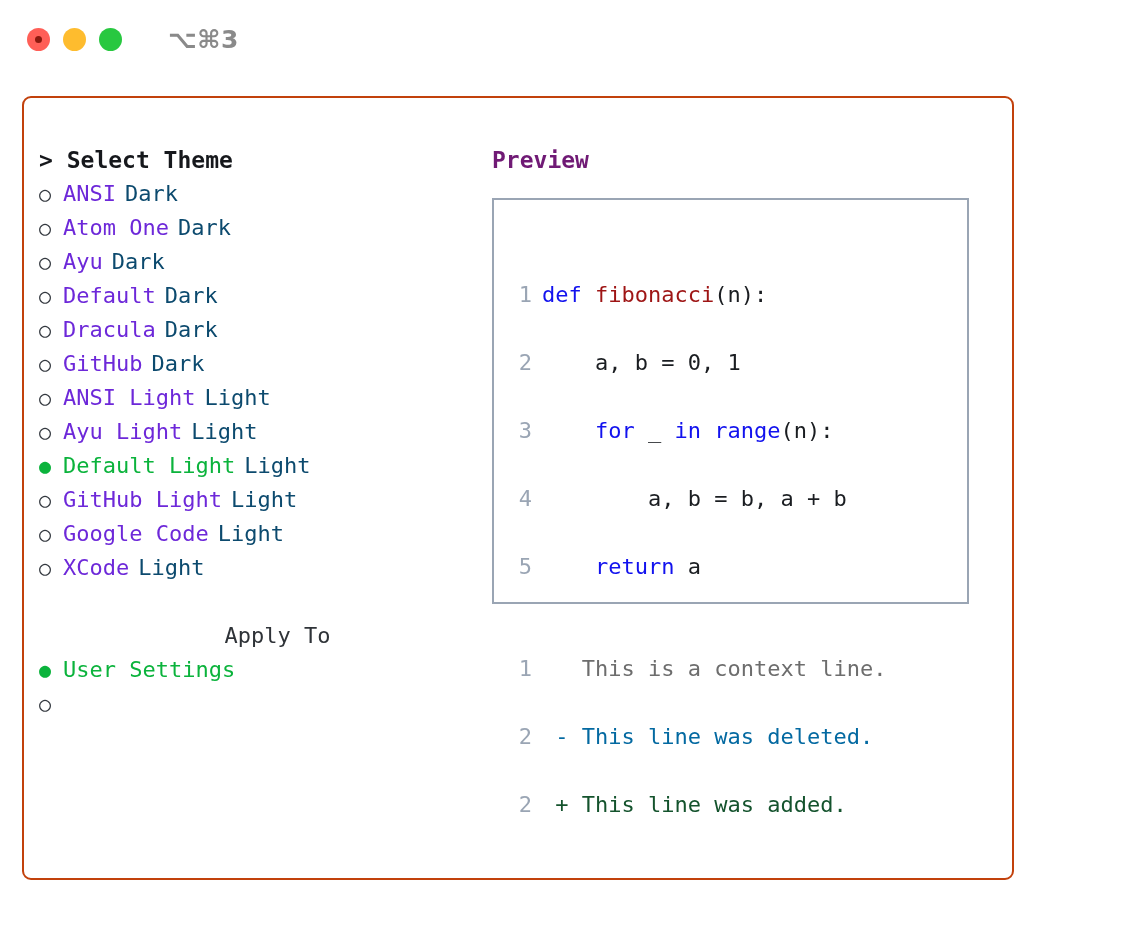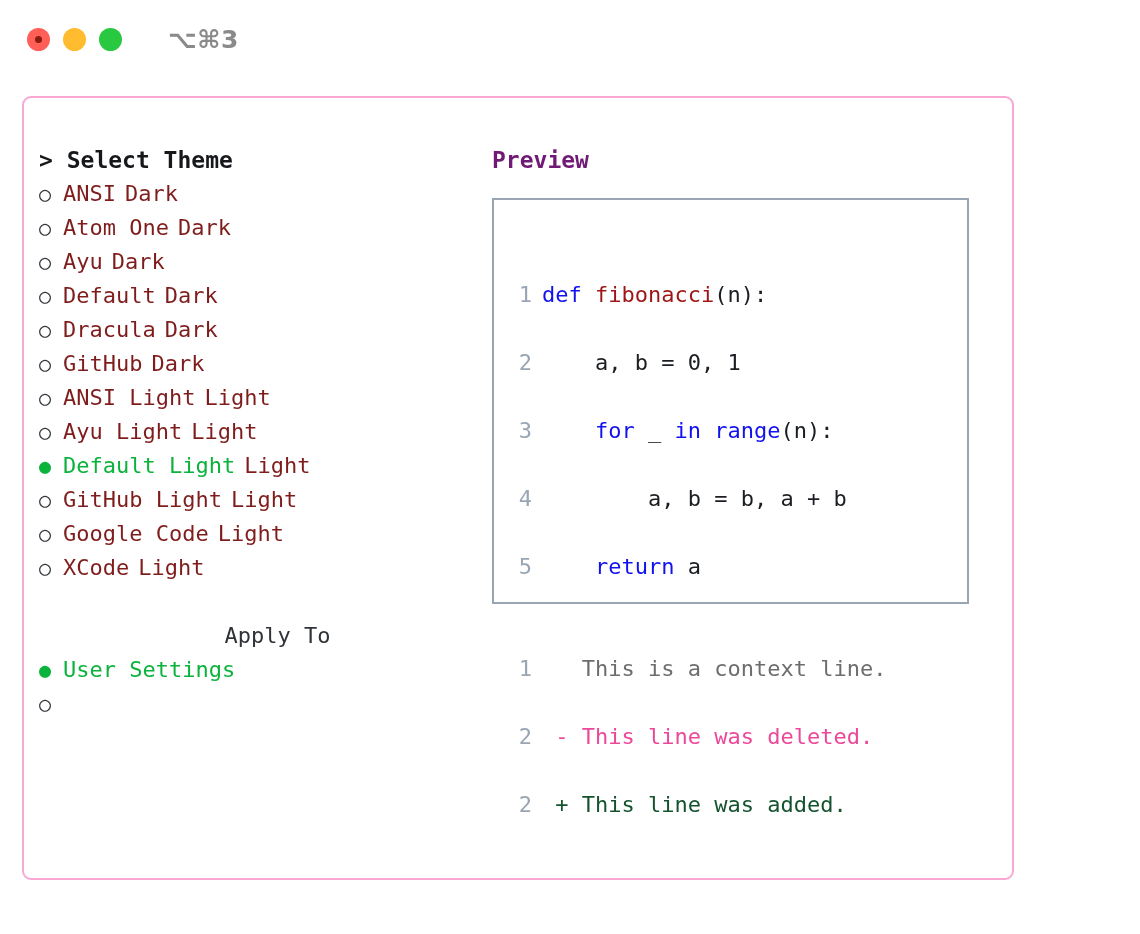--- a/index.html
+++ b/index.html
@@ -62,21 +62,21 @@
     line-height: 1;
   }
 
   
   .app-frame {
     position: absolute;
     left: 22px;
     top: 96px;
     width: 992px;
     height: 784px;
-    border: 2px solid #f9a8d4;
+    border: 2px solid #c2410c;
     border-radius: 9px;
     background: #ffffff;
   }
 
   .columns {
     display: flex;
     width: 100%;
     height: 100%;
     padding: 45px 0 0 0;
   }
@@ -108,23 +108,23 @@
   }
   .bullet {
     width: 24px;
     flex: 0 0 24px;
     font-size: 20px;
     color: #33383f;
     line-height: 34px;
   }
   .theme-row.selected .bullet { color: #0bb33c; }
   .theme-row.selected .theme-name { color: #0bb33c; }
-  .theme-name { color: #7f1d1d; }
+  .theme-name { color: #6d28d9; }
   .theme-tag {
-    color: #7f1d1d;
+    color: #0c4a6e;
     margin-left: 9px;
   }
 
   .section-gap { height: 34px; }
 
   .apply-header {
     font-size: 22px;
     line-height: 34px;
     color: #2f3338;
     padding-left: 24px;
@@ -181,21 +181,21 @@
     color: #9aa5b4;
     padding-right: 10px;
   }
   .code-content { white-space: pre; color: #1a1d21; margin-top: 34px; }
   .kw  { color: #1212ee; }
   .fn  { color: #9e1515; }
   .pln { color: #1a1d21; }
 
   .diff-gap { height: 34px; }
   .diff-ctx { color: #6d6d6d; }
-  .diff-del { color: #ec4899; }
+  .diff-del { color: #0369a1; }
   .diff-add { color: #14532d; }
 </style>
 </head>
 <body>
 
 <div class="titlebar">
   <div class="traffic-lights">
     <span class="light close"></span>
     <span class="light minimize"></span>
     <span class="light maximize"></span>

